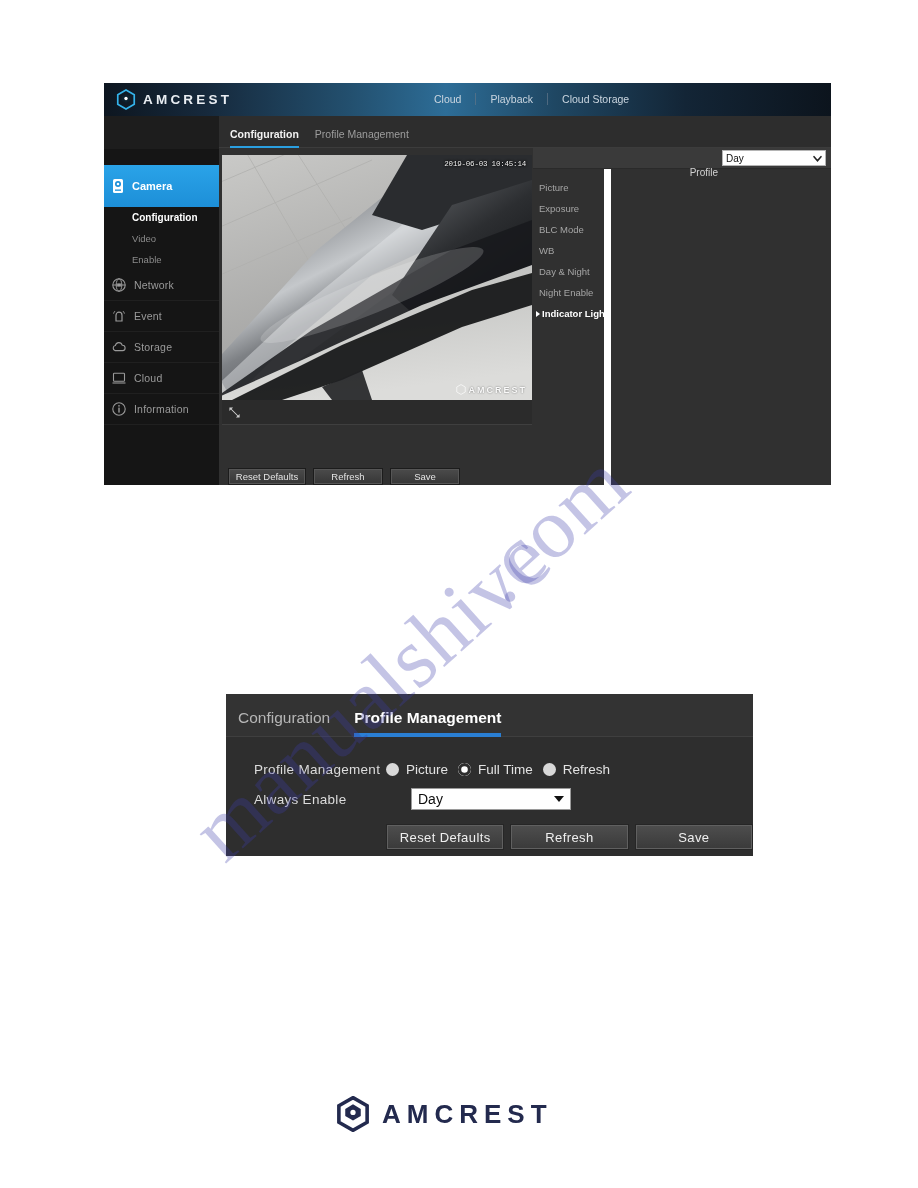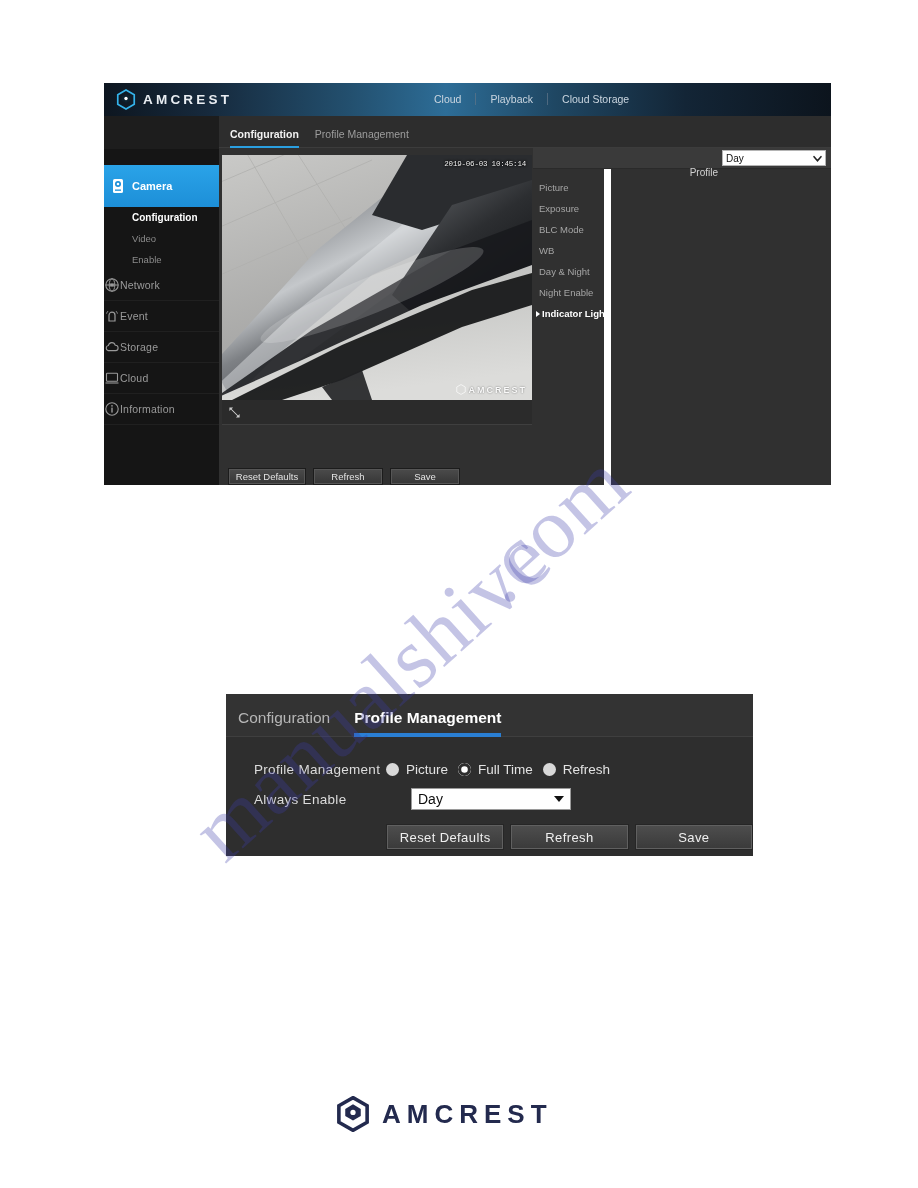--- a/index.html
+++ b/index.html
@@ -91,22 +91,22 @@
   }
   .side-active .lbl {
     color: #ffffff; font-size: 11px; font-weight: 700;
   }
   .side-sub {
     height: 21px; display: flex; align-items: center;
     padding-left: 28px; font-size: 9.5px; color: #8b8b8b;
   }
   .side-sub.cur { color: #ffffff; font-weight: 700; font-size: 10px; }
   .side-item {
-    height: 31px; display: flex; align-items: center; 
-    color: #9a9a9a; font-size: 10.5px;
+    height: 31px; display: flex; align-items: center; gap: 7px;
+    padding-left: 7px; color: #9a9a9a; font-size: 10.5px;
     border-bottom: 1px solid #202020;
   }
   .side-item .lbl { letter-spacing: .2px; }
   .ico { width: 16px; height: 16px; display: block; flex: none; }
 
   
   .content {
     position: absolute; left: 115px; top: 33px;
     width: 612px; height: 369px; background: #303030;
   }

